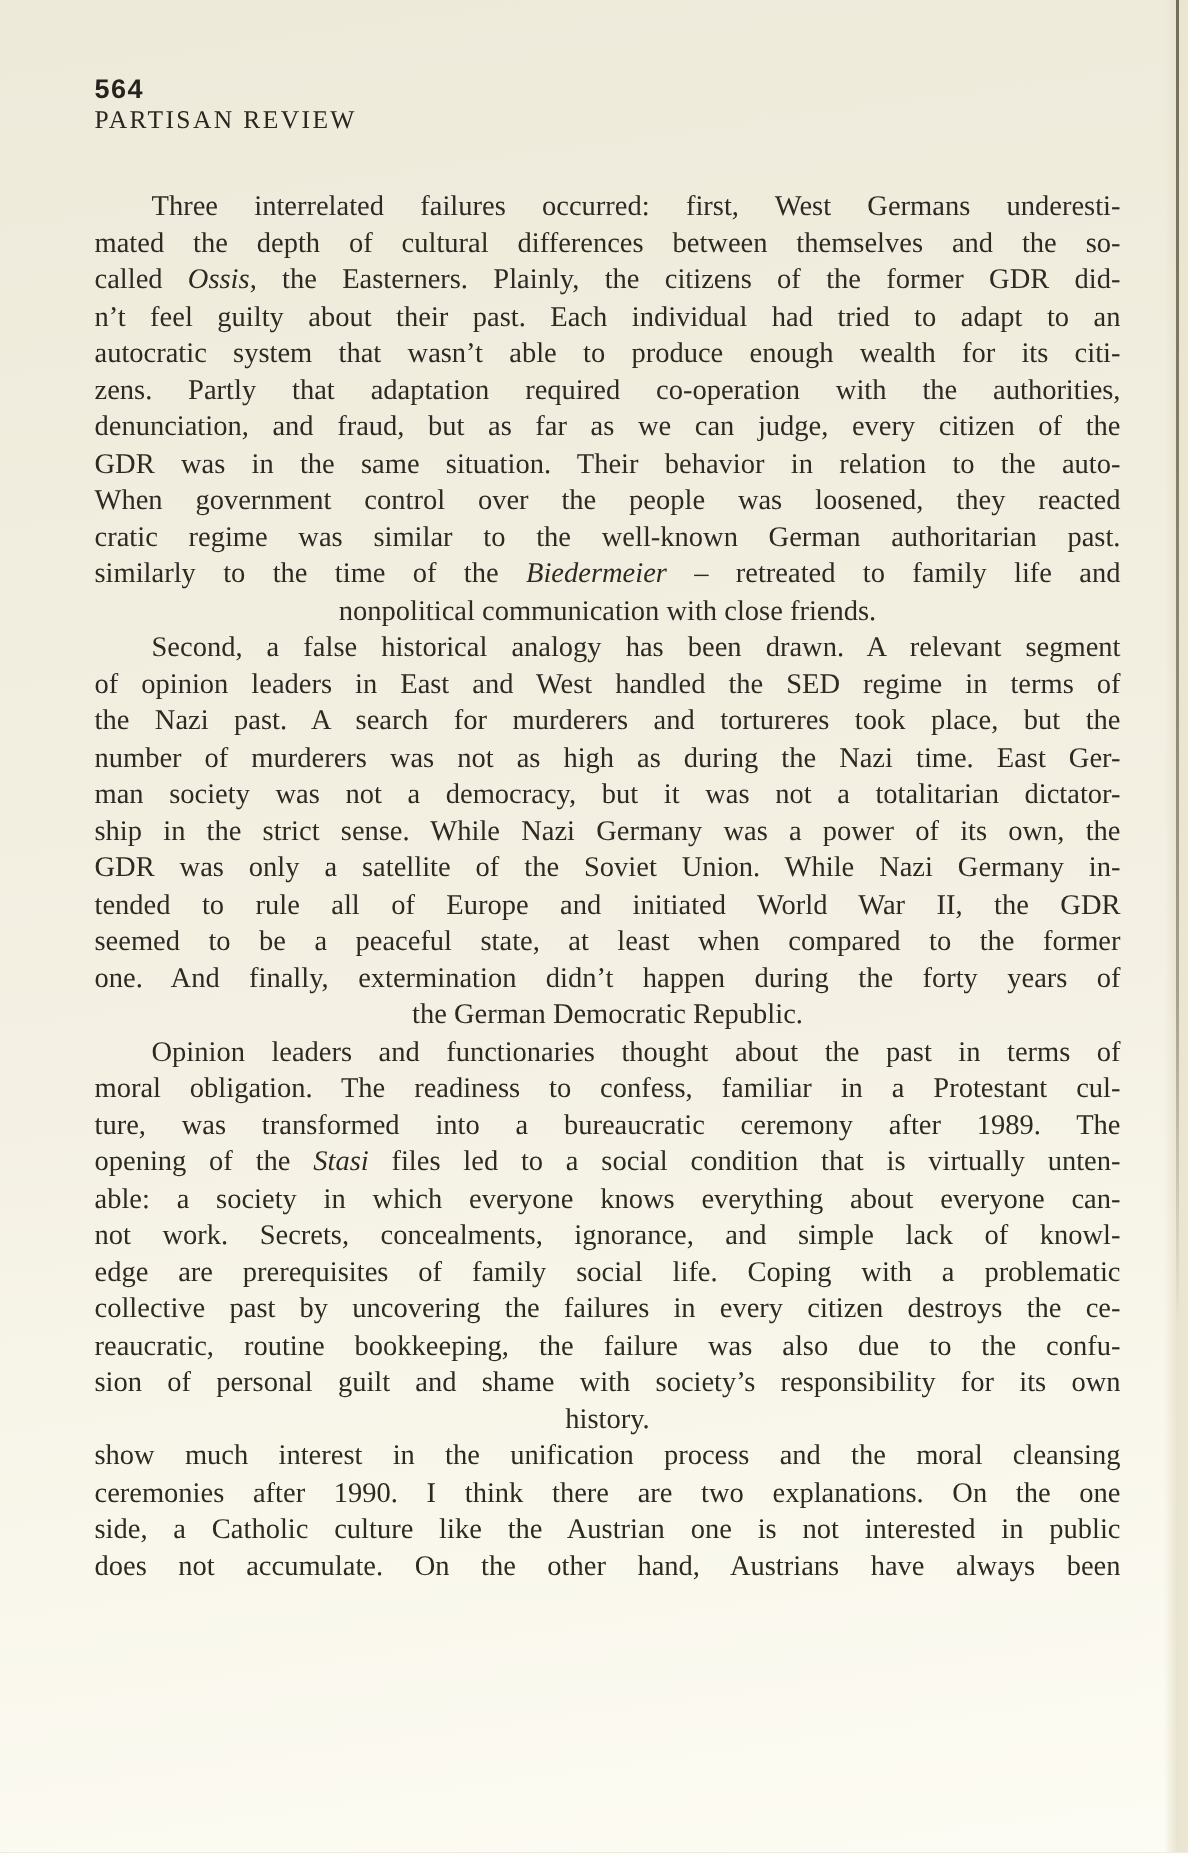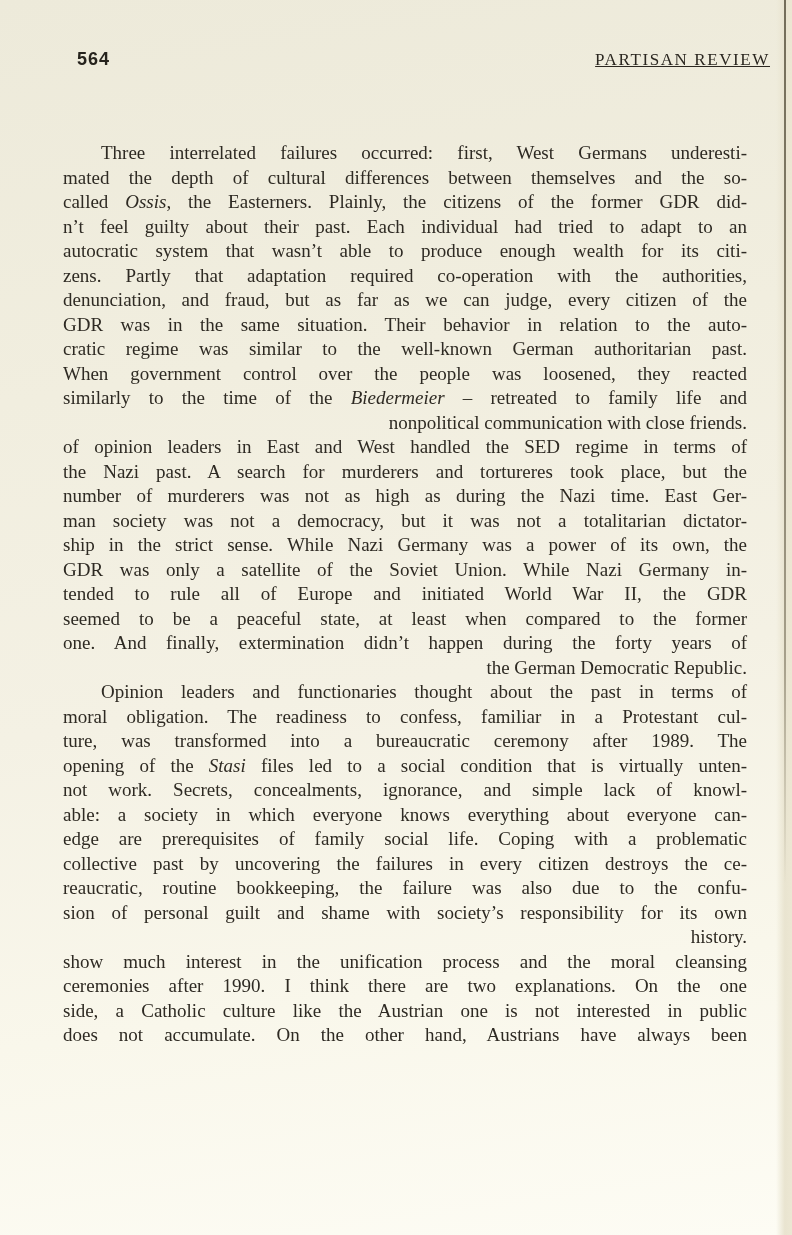--- a/index.html
+++ b/index.html
@@ -27,52 +27,52 @@
     position: absolute;
     left: 784px; top: 0;
     width: 2px; height: 885px;
     background: linear-gradient(to bottom,
       #564f3c 0%, #665f4a 30%, #7b7460 55%, #968f7a 75%, rgba(150,143,122,0) 100%);
     opacity: 0.8;
   }
   .page-header {
     position: absolute;
     top: 49px;
-    left: 77px;
+    left: 63px;
     width: 693px;
     display: flex;
     justify-content: space-between;
     align-items: baseline;
+    flex-direction: column;
   }
   .page-number {
     font-family: "Liberation Sans", sans-serif;
     font-weight: 700;
     font-size: 18px;
     letter-spacing: 1px;
     color: #26231d;
   }
   .journal-title {
     font-family: "Liberation Serif", serif;
     font-size: 17px;
     letter-spacing: 1.6px;
     color: #2b2720;
-    text-decoration: underline;
   }
   .text-block {
     position: absolute;
-    top: 141px;
+    top: 126px;
     left: 63px;
     width: 684px;
     color: #2e2a23;
     font-size: 19px;
   }
   .line {
     height: 24.5px;
     line-height: 24.5px;
-    text-align: right;
+    text-align: center;
   }
   .line.just {
     text-align: justify;
     text-align-last: justify;
   }
   .line.indent {
     padding-left: 38px;
   }
   .line i { }
 </style>
@@ -89,44 +89,45 @@
   <div class="text-block">
       <div>
         <div class="line indent just">Three interrelated failures occurred: first, West Germans underesti-</div>
         <div class="line just">mated the depth of cultural differences between themselves and the so-</div>
         <div class="line just">called <i>Ossis</i>, the Easterners. Plainly, the citizens of the former GDR did-</div>
         <div class="line just">n’t feel guilty about their past. Each individual had tried to adapt to an</div>
         <div class="line just">autocratic system that wasn’t able to produce enough wealth for its citi-</div>
         <div class="line just">zens. Partly that adaptation required co-operation with the authorities,</div>
         <div class="line just">denunciation, and fraud, but as far as we can judge, every citizen of the</div>
         <div class="line just">GDR was in the same situation. Their behavior in relation to the auto-</div>
+        <div class="line just">When government control over the people was loosened, they reacted</div>
         <div class="line just">cratic regime was similar to the well-known German authoritarian past.</div>
-        <div class="line just">When government control over the people was loosened, they reacted</div>
         <div class="line just">similarly to the time of the <i>Biedermeier</i> – retreated to family life and</div>
         <div class="line">nonpolitical communication with close friends.</div>
       </div>
       <div>
+        <div class="line indent just">Second, a false historical analogy has been drawn. A relevant segment</div>
         <div class="line just">of opinion leaders in East and West handled the SED regime in terms of</div>
         <div class="line just">the Nazi past. A search for murderers and tortureres took place, but the</div>
         <div class="line just">number of murderers was not as high as during the Nazi time. East Ger-</div>
         <div class="line just">man society was not a democracy, but it was not a totalitarian dictator-</div>
         <div class="line just">ship in the strict sense. While Nazi Germany was a power of its own, the</div>
         <div class="line just">GDR was only a satellite of the Soviet Union. While Nazi Germany in-</div>
         <div class="line just">tended to rule all of Europe and initiated World War II, the GDR</div>
         <div class="line just">seemed to be a peaceful state, at least when compared to the former</div>
         <div class="line just">one. And finally, extermination didn’t happen during the forty years of</div>
         <div class="line">the German Democratic Republic.</div>
       </div>
       <div>
         <div class="line indent just">Opinion leaders and functionaries thought about the past in terms of</div>
         <div class="line just">moral obligation. The readiness to confess, familiar in a Protestant cul-</div>
         <div class="line just">ture, was transformed into a bureaucratic ceremony after 1989. The</div>
         <div class="line just">opening of the <i>Stasi</i> files led to a social condition that is virtually unten-</div>
+        <div class="line just">able: a society in which everyone knows everything about everyone can-</div>
         <div class="line just">not work. Secrets, concealments, ignorance, and simple lack of knowl-</div>
-        <div class="line just">able: a society in which everyone knows everything about everyone can-</div>
         <div class="line just">edge are prerequisites of family social life. Coping with a problematic</div>
         <div class="line just">collective past by uncovering the failures in every citizen destroys the ce-</div>
         <div class="line just">reaucratic, routine bookkeeping, the failure was also due to the confu-</div>
         <div class="line just">sion of personal guilt and shame with society’s responsibility for its own</div>
         <div class="line">history.</div>
       </div>
       <div>
         <div class="line just">show much interest in the unification process and the moral cleansing</div>
         <div class="line just">ceremonies after 1990. I think there are two explanations. On the one</div>
         <div class="line just">side, a Catholic culture like the Austrian one is not interested in public</div>

